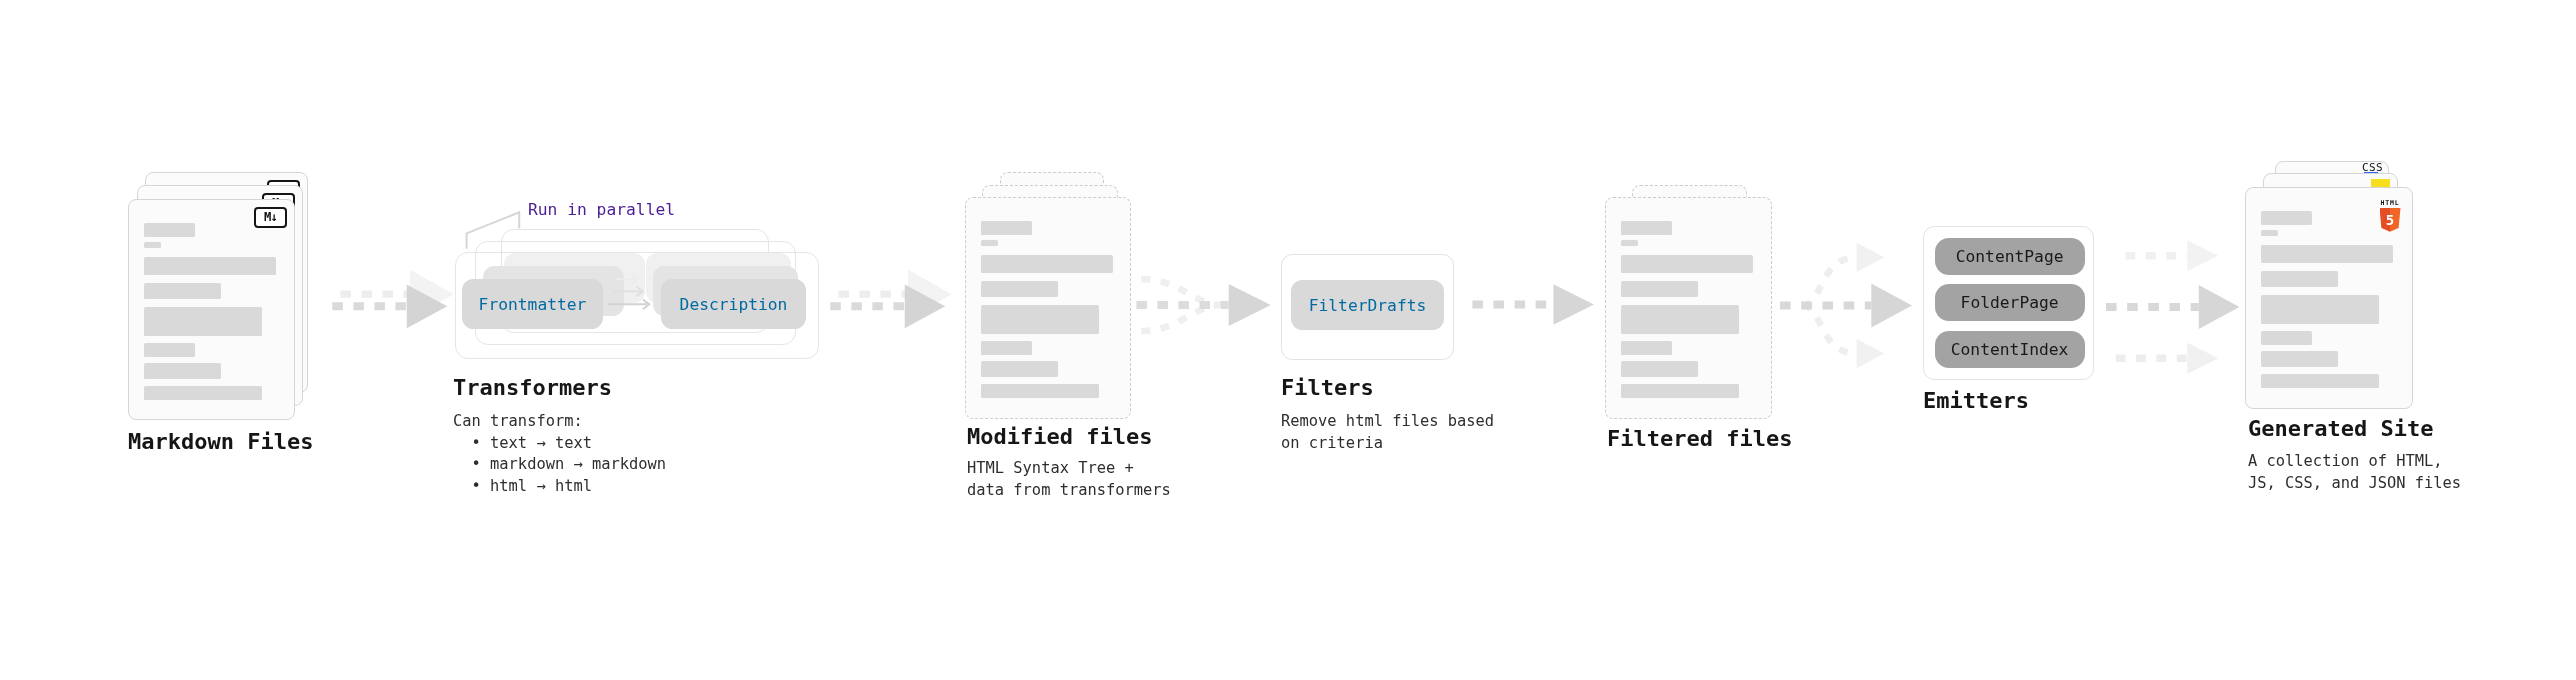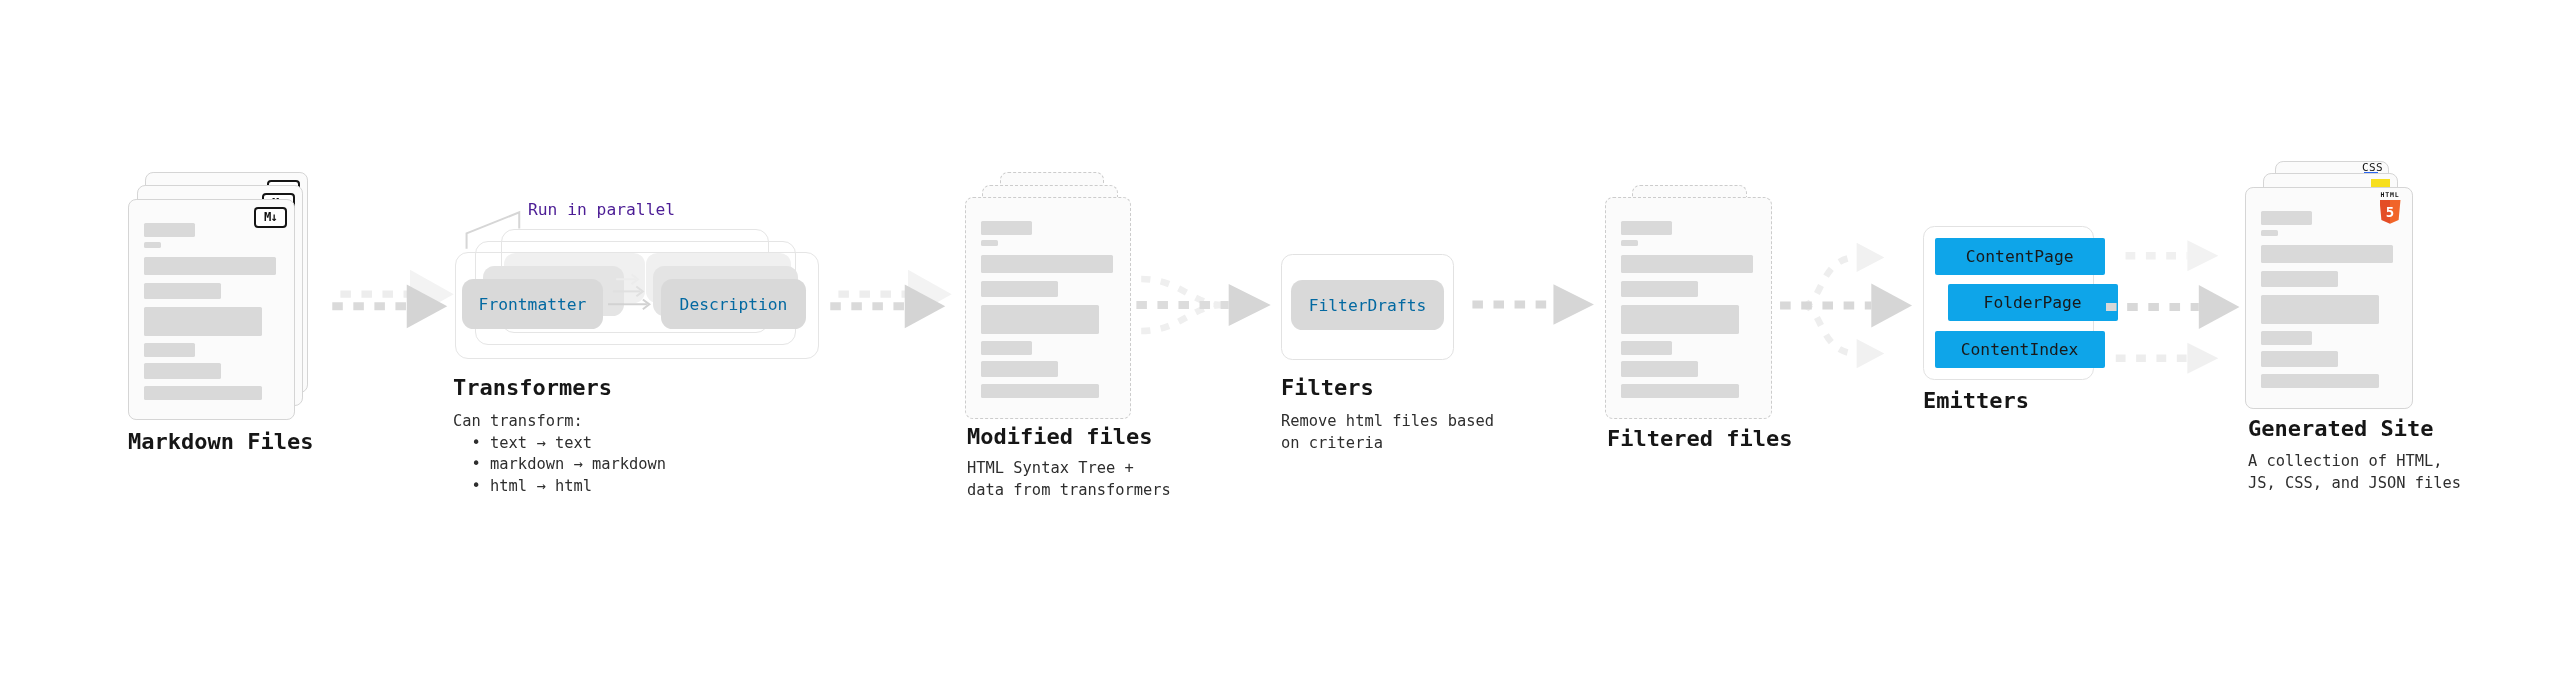--- a/index.html
+++ b/index.html
@@ -32,21 +32,21 @@
     border:2.4px solid #151515; border-radius:4.1px; background:#ffffff;
     font-weight:bold; font-size:12.2px; line-height:16.3px; text-align:center;
     letter-spacing:-0.8px; color:#111;
   }
 
   
   .css-badge { position:absolute; top:1.6px; right:8.1px; width:18px; text-align:center; }
   .css-badge .t { font-size:11px; font-weight:normal; color:#111; line-height:7.3px; letter-spacing:0.4px; }
   .css-badge .u { width:14.6px; height:4.1px; background:#2965f1; margin:0.8px auto 0; }
   .js-badge { position:absolute; top:4.9px; right:7.3px; width:18.7px; height:12.2px; background:#f7df1e; }
-  .html-badge { position:absolute; top:4px; right:9px; width:26px; text-align:center;margin-left:37px; }
+  .html-badge { position:absolute; top:12px; right:9px; width:26px; text-align:center;margin-left:37px; }
   .html-badge .t { font-size:6.5px; font-weight:bold; letter-spacing:0.8px; color:#111; line-height:7.3px; }
   .html-badge .shield {
     width:21px; height:23.6px; margin:0.8px auto 0;
     background:linear-gradient(90deg,#e44d26 50%,#f16529 50%);
     clip-path:polygon(0 0,100% 0,91% 84%,50% 100%,9% 84%);
     color:#fff; font-weight:bold; font-size:14px; line-height:24.4px; text-align:center;
   }
 
   
   .tbox { position:absolute; border:1.6px solid #e5e5e5; border-radius:13px; background:transparent; }
@@ -55,22 +55,22 @@
     display:flex; align-items:center; justify-content:center;
     font-size:16.3px; color:#0369a1;
   }
   .pill.ghost1 { background:#e4e4e4; }
   .pill.ghost2 { background:#f0f0f0; }
   .note { position:absolute; font-size:16.3px; color:#4c1d95; }
 
   
   .obox { position:absolute; background:#ffffff; border:1.6px solid #e2e2e2; border-radius:11.4px; }
   .epill {
-    position:absolute; left:10.6px; width:170px; height:37px; border-radius:2px;
-    background:#0ea5e9; display:flex; align-items:center; justify-content:center;
+    position:absolute; left:10.6px; width:150px; height:37px; border-radius:14px;
+    background:#a3a3a3; display:flex; align-items:center; justify-content:center;
     font-size:16.3px; color:#191919;
   }
 
   
   .sec-title { position:absolute; font-weight:bold; font-size:22px; color:#161616; white-space:pre; }
   .sec-desc  { position:absolute; font-size:15.4px; line-height:21.5px; color:#2e2e2e; white-space:pre; }
 
   .arrow { position:absolute; }
   svg { display:block; overflow:visible; }
 </style>
@@ -216,21 +216,21 @@
       <polygon points="94,12 128,30 94,48" fill="#f1f1f1"></polygon>
       <path d="M 28,89 C 52,89 48,148 94,148" fill="none" stroke="#eeeeee" stroke-width="8" stroke-dasharray="11 13"></path>
       <polygon points="94,130 128,148 94,166" fill="#f1f1f1"></polygon>
       <line x1="0" y1="89" x2="112" y2="89" stroke="#d8d8d8" stroke-width="10" stroke-dasharray="13 13"></line>
       <polygon points="112,62 162,89 112,116" fill="#d6d6d6"></polygon>
     </svg>
   </div>
 
   <div class="obox" style="left:1923px;top:226px;width:171px;height:154px;">
     <div class="epill" style="top:11.4px;">ContentPage</div>
-    <div class="epill" style="top:57px;margin-left:13px;">FolderPage</div>
+    <div class="epill" style="top:57px;">FolderPage</div>
     <div class="epill" style="top:104px;">ContentIndex</div>
   </div>
   <div class="sec-title" style="left:1923px;top:388px;">Emitters</div>
 
   <div class="arrow" style="left:2106px;top:237px;">
     <svg width="140" height="140" viewBox="0 0 172 172">
       <line x1="24" y1="23" x2="100" y2="23" stroke="#f0f0f0" stroke-width="9" stroke-dasharray="12 13"></line>
       <polygon points="100,4 138,23 100,42" fill="#f2f2f2"></polygon>
       <line x1="0" y1="86" x2="114" y2="86" stroke="#d8d8d8" stroke-width="10" stroke-dasharray="13 13"></line>
       <polygon points="114,59 164,86 114,113" fill="#d6d6d6"></polygon>

